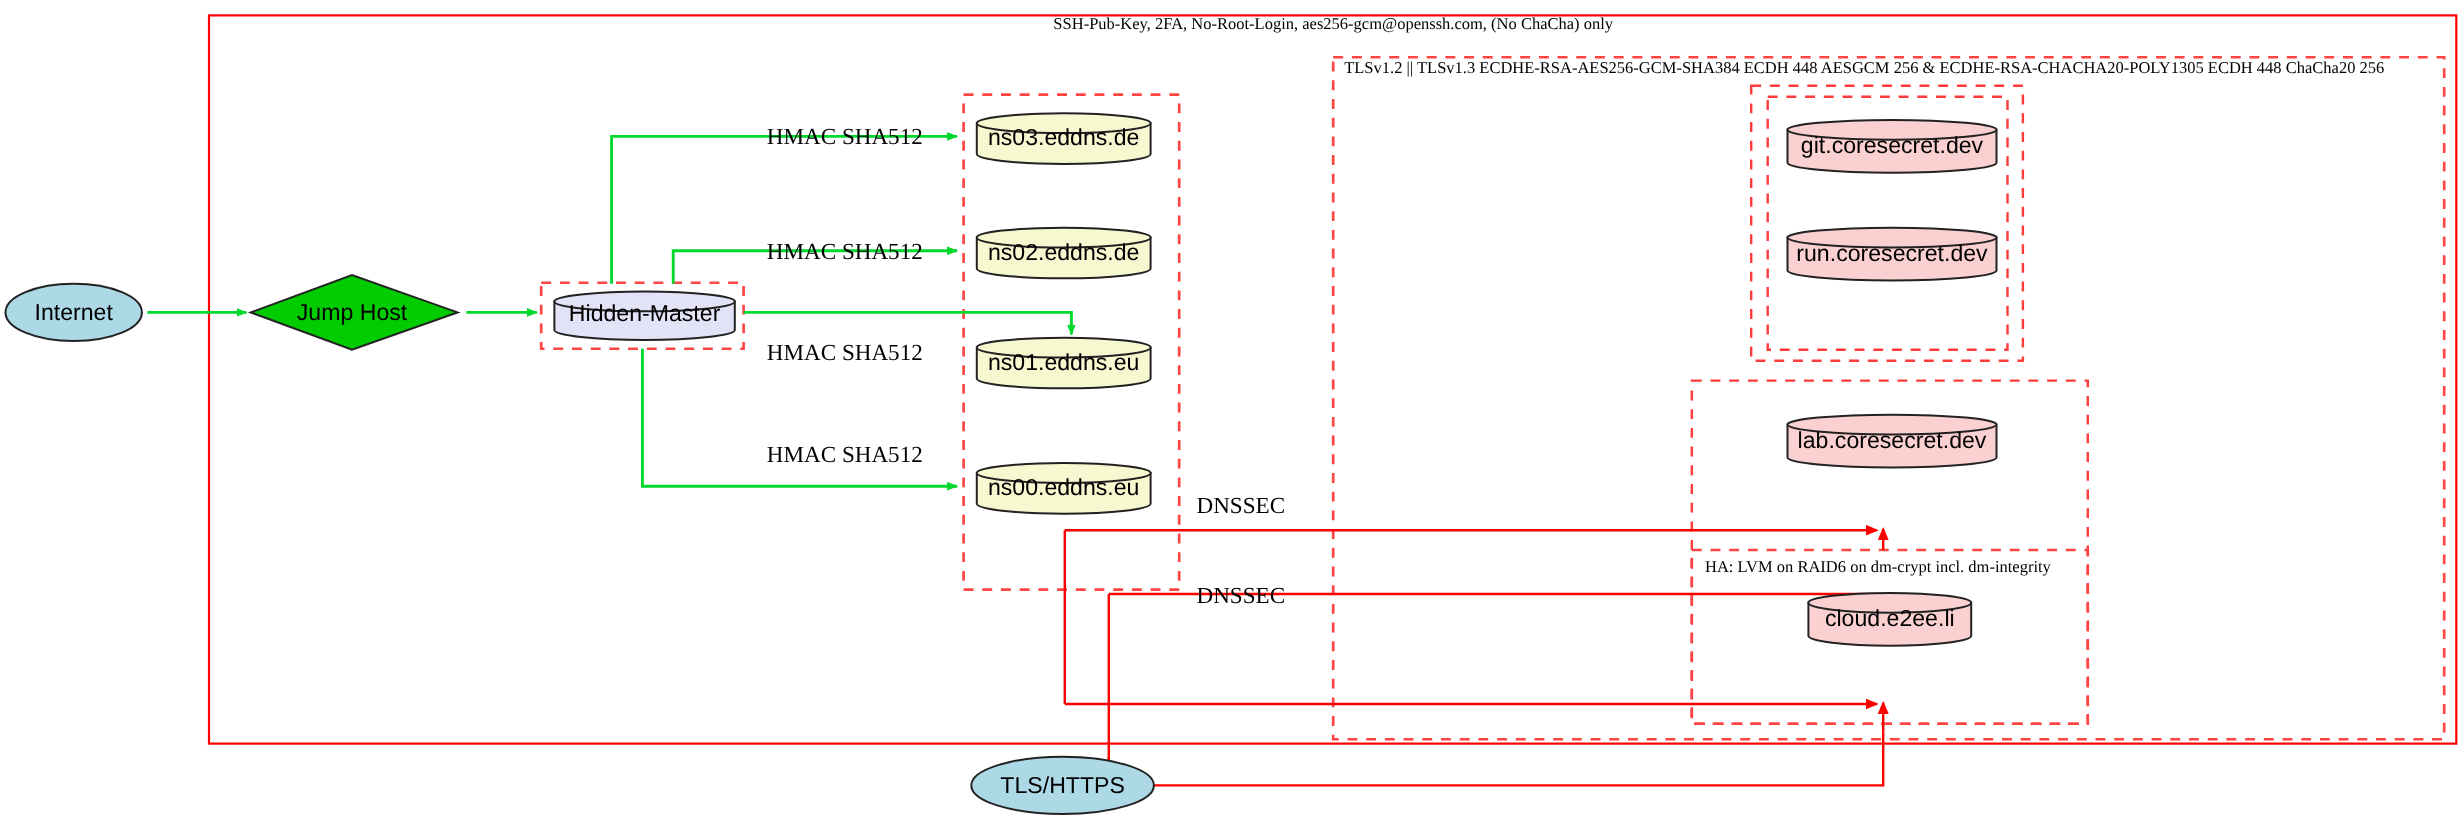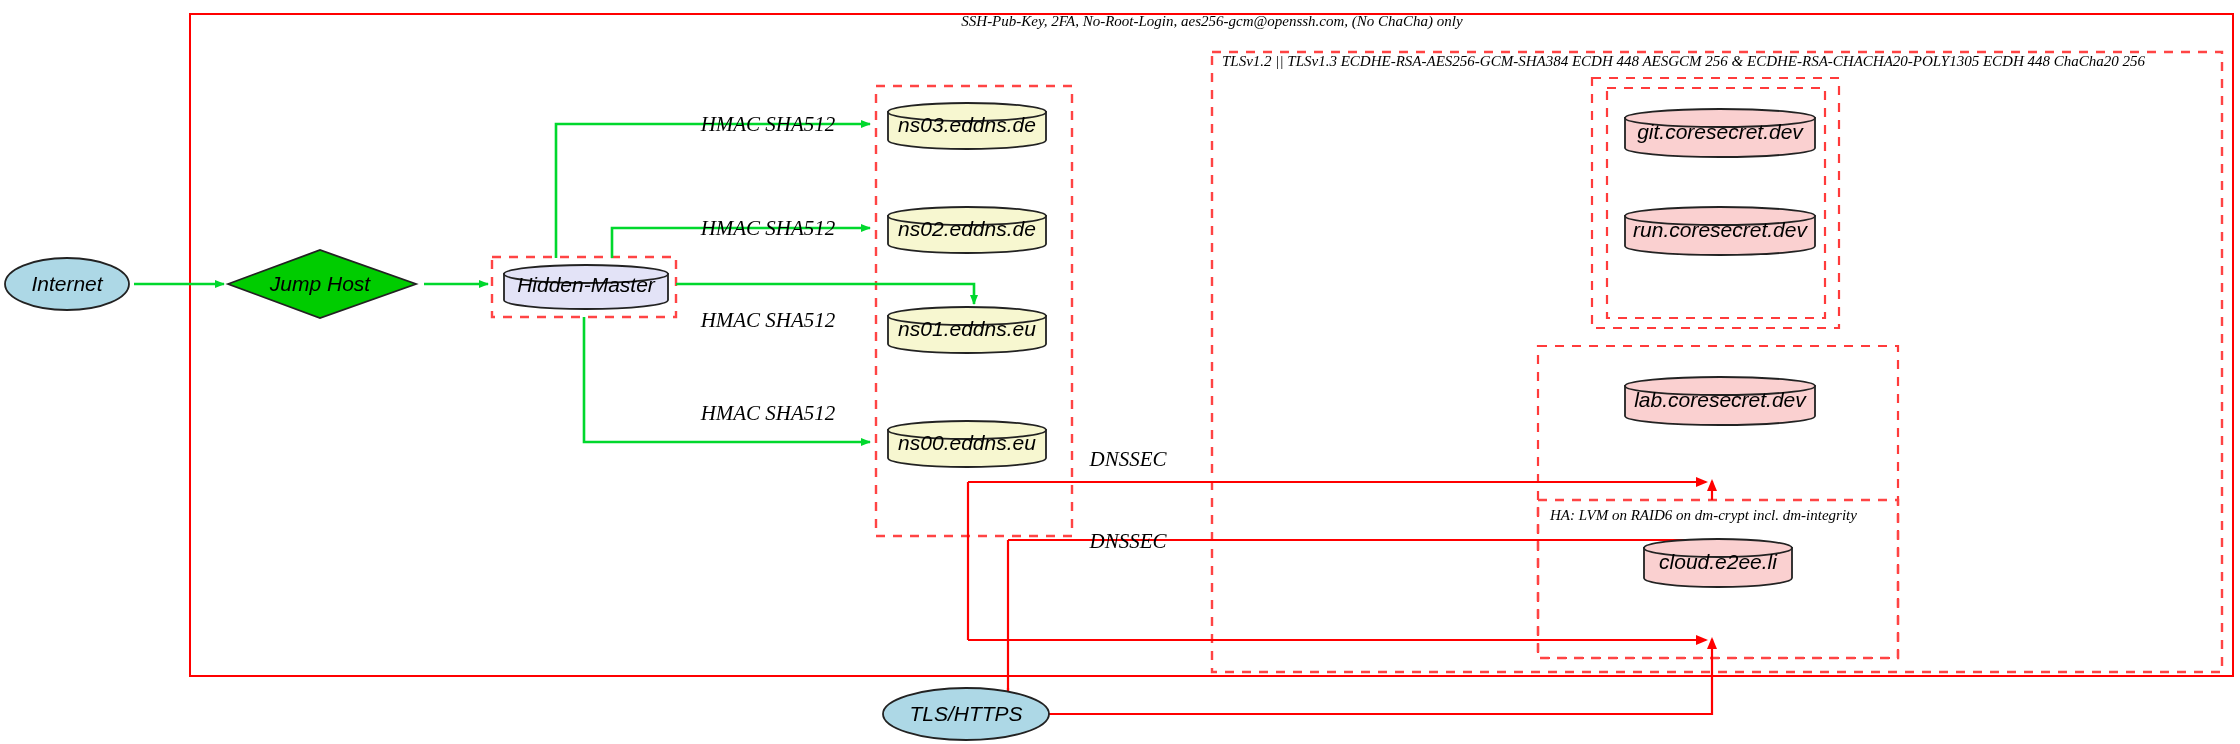--- a/index.html
+++ b/index.html
@@ -1,17 +1,17 @@
 <!DOCTYPE html>
 <html><head>
 <meta charset="utf-8">
 <style>
   html,body{margin:0;padding:0;background:#ffffff;}
   body{width:2240px;height:744px;font-family:"Liberation Sans",sans-serif;overflow:hidden;}
-  #stage{position:relative;width:2240px;height:560px;font-style:italic;}
+  #stage{position:relative;width:2240px;height:560px;}
   svg#diagram{position:absolute;left:0;top:0;width:2240px;height:744px;}
   .serif-label{font-family:"Liberation Serif",serif;font-size:15px;fill:#000000;}
   .edge-label{font-family:"Liberation Serif",serif;font-size:21px;fill:#000000;}
   .node-label{font-family:"Liberation Sans",sans-serif;font-size:21px;fill:#000000;}
   .cluster-solid{fill:none;stroke:#ff0000;stroke-width:2;}
   .cluster-dash{fill:none;stroke:#ff4444;stroke-width:2.4;stroke-dasharray:9 8;}
   .cluster-dash-thin{fill:none;stroke:#ff3b3b;stroke-width:2.2;stroke-dasharray:9 8;}
   .gedge{fill:none;stroke:#00d82d;stroke-width:2.6;}
   .redge{fill:none;stroke:#ff0000;stroke-width:2.2;}
   .cyl-body{stroke:#222222;stroke-width:1.8;}

